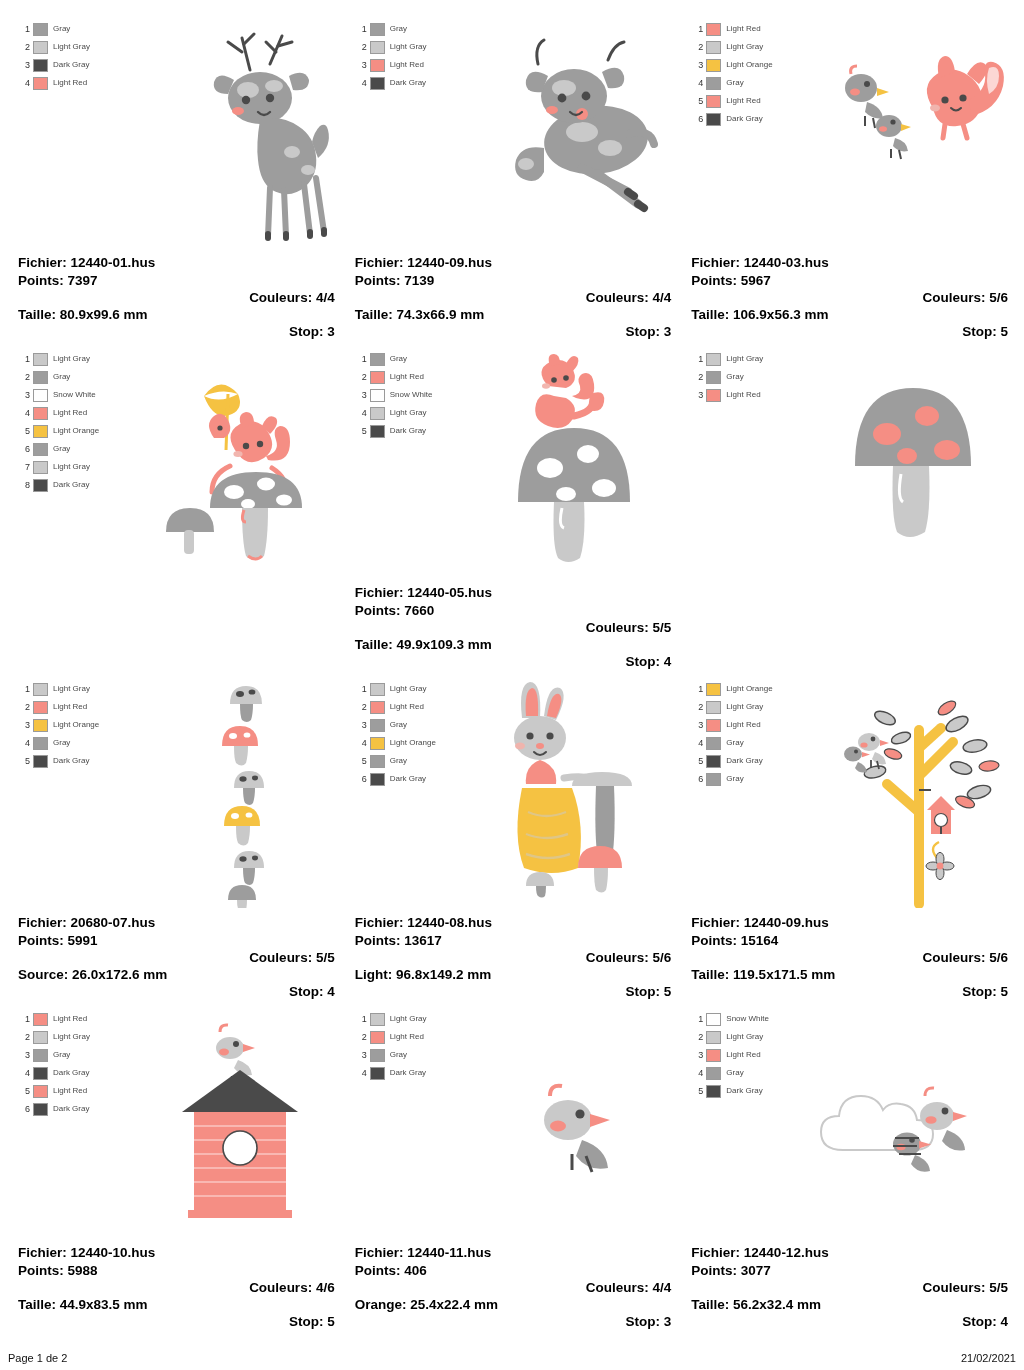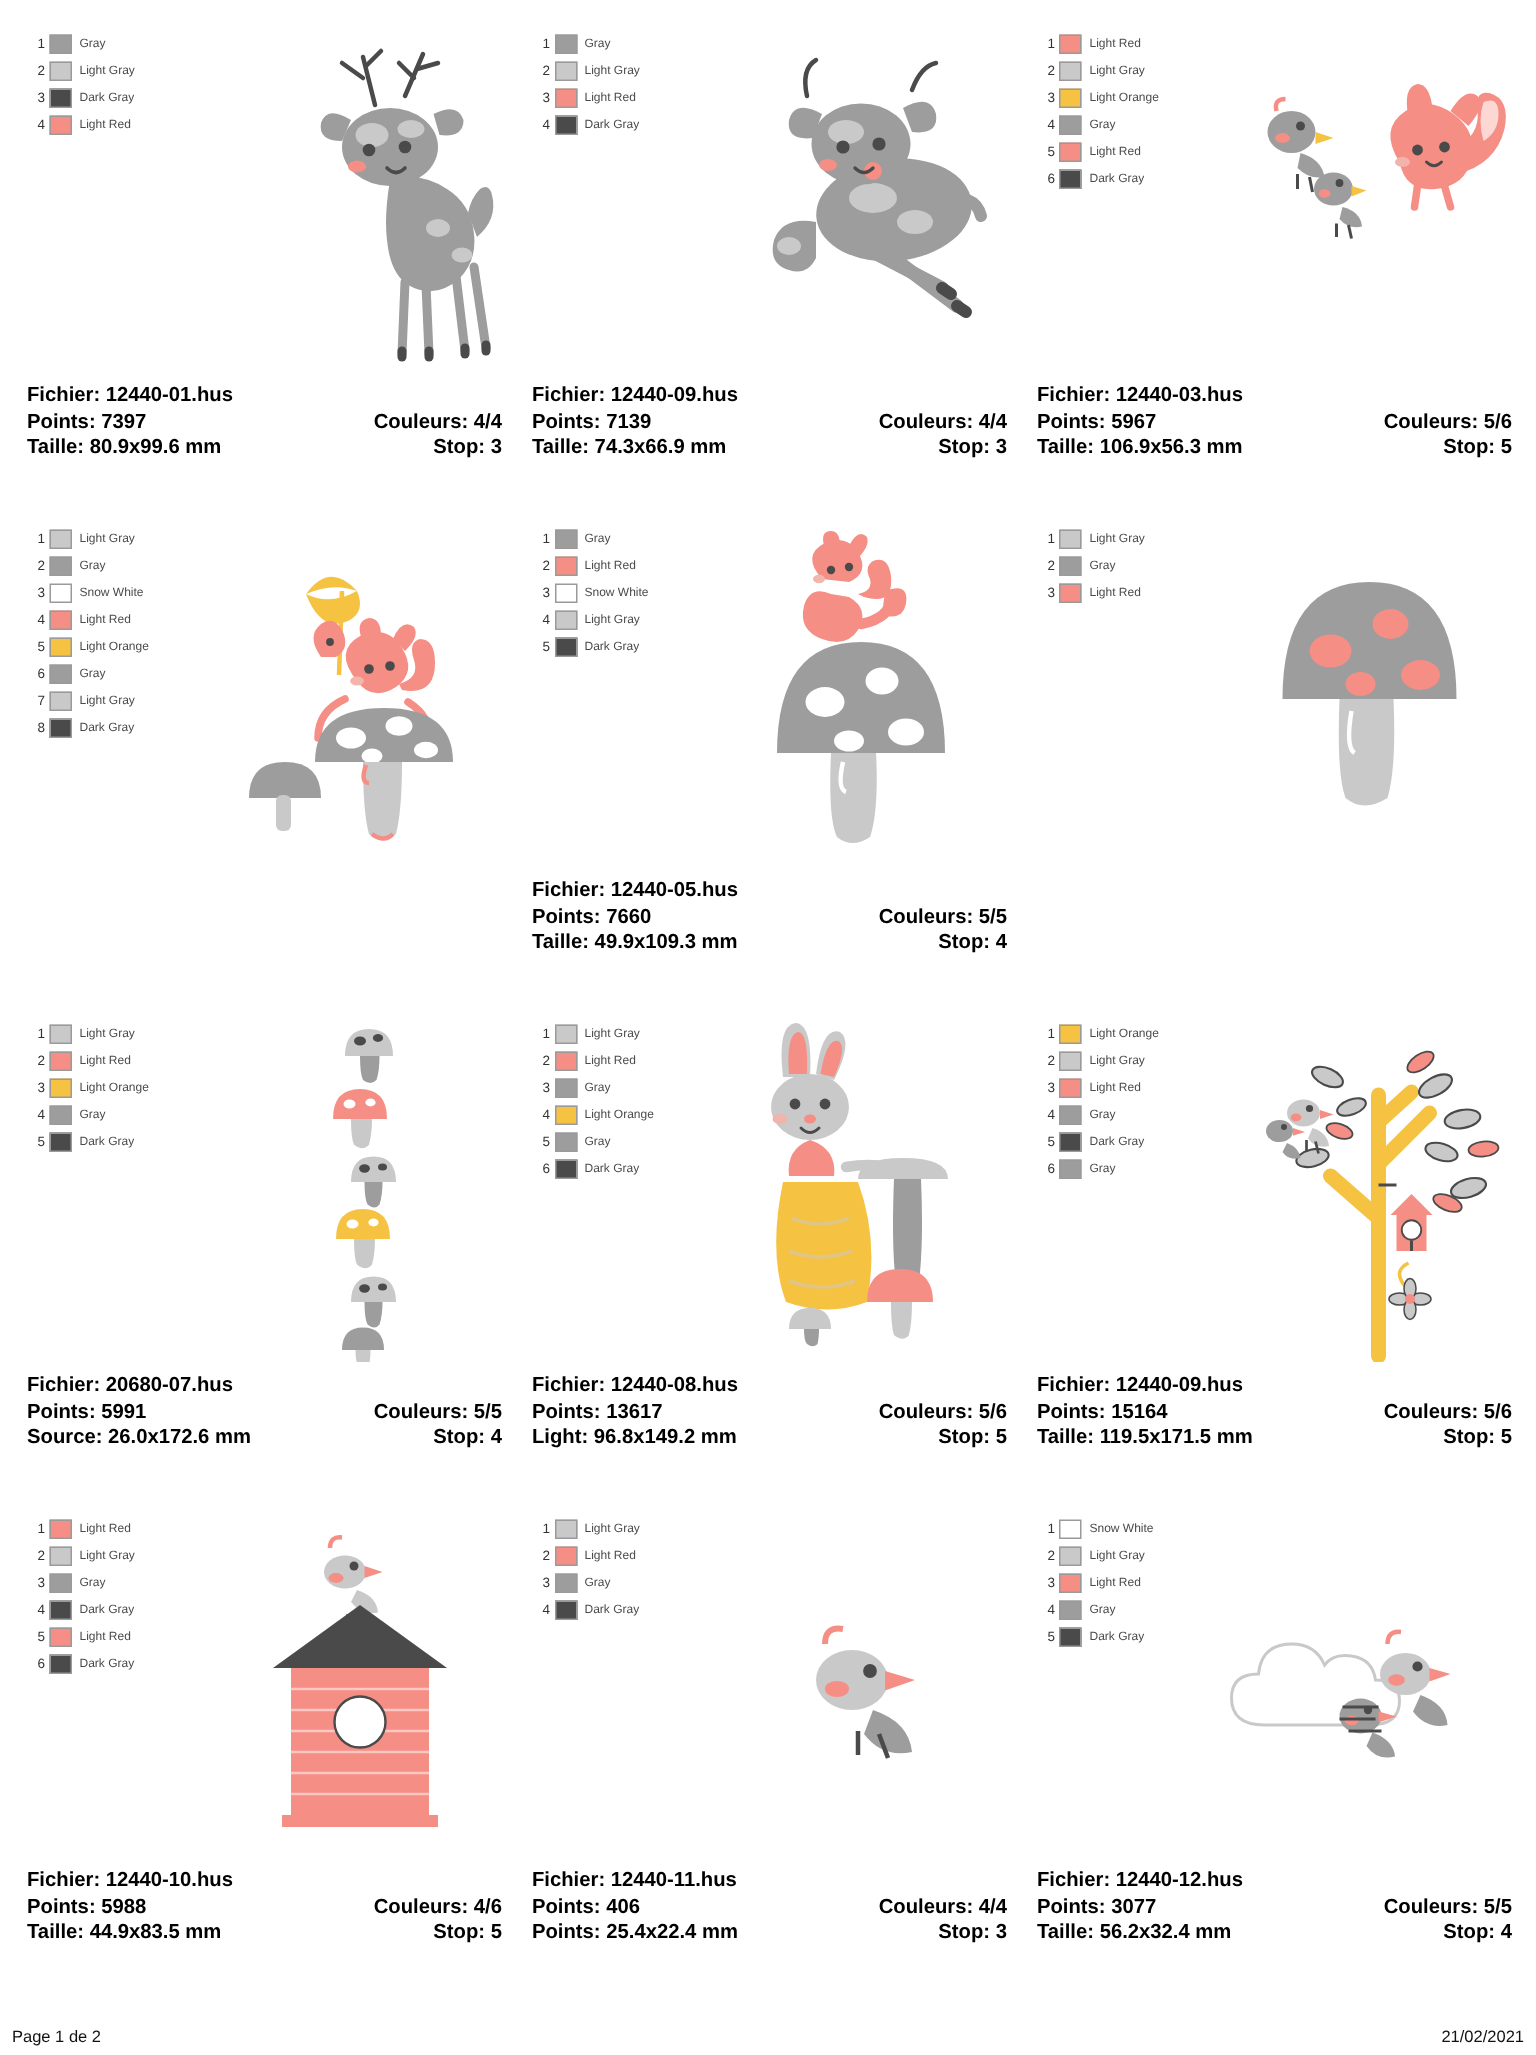--- a/index.html
+++ b/index.html
@@ -79,20 +79,21 @@
     position: relative;
     height: 74px;
     padding: 0 6px 0 8px;
     font-size: 13.5px;
     font-weight: bold;
     line-height: 17px;
   }
   .info .row {
     display: flex;
     justify-content: space-between;
+    flex-direction: column;
   }
   .info .left { text-align: left; }
   .info .right { text-align: right; }
   .info .fname { margin-bottom: 1px; }
   
   .footer {
     position: absolute;
     left: 0;
     bottom: 6px;
     width: 1024px;
@@ -882,21 +883,21 @@
     </svg>
           </div>
         </div>
         <div class="info">
           <div class="fname">Fichier: 12440-11.hus</div>
           <div class="row">
             <span class="left">Points: 406</span>
             <span class="right">Couleurs: 4/4</span>
           </div>
           <div class="row">
-            <span class="left">Points: 25.4x22.4 mm</span>
+            <span class="left">Orange: 25.4x22.4 mm</span>
             <span class="right">Stop: 3</span>
           </div>
         </div>
       </div>
       <div class="cell">
         <div class="art-area">
           <div class="legend">
             <div class="legend-row">
               <span class="legend-num">1</span>
               <span class="swatch" style="background: rgb(255, 255, 255);"></span>

